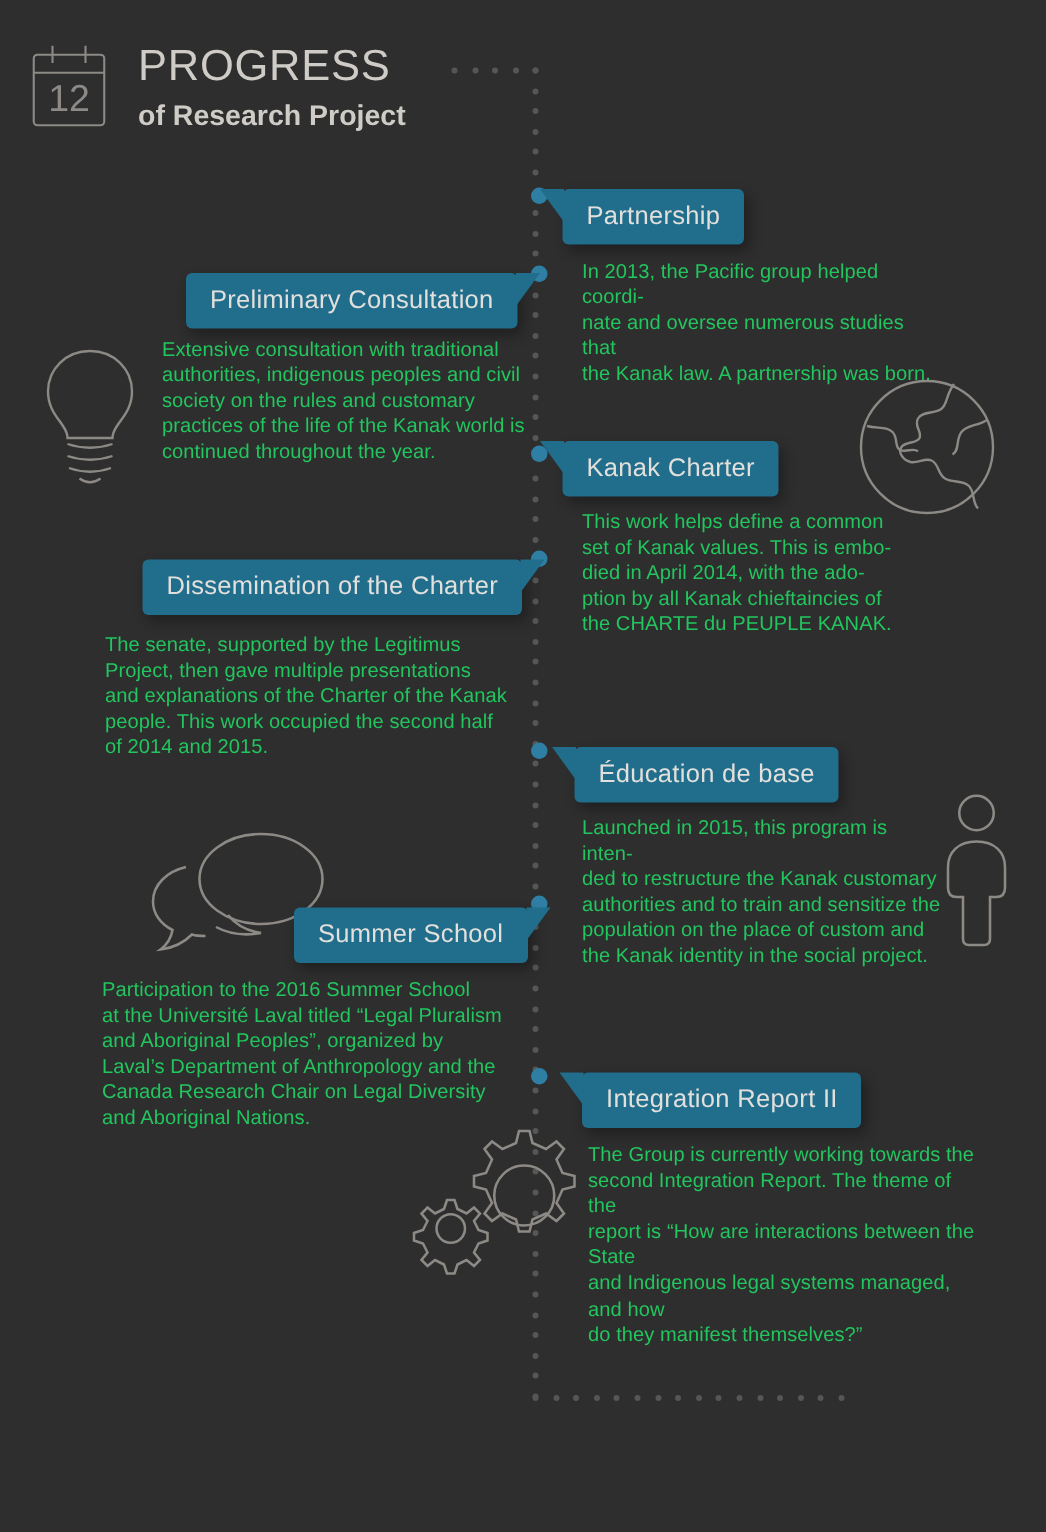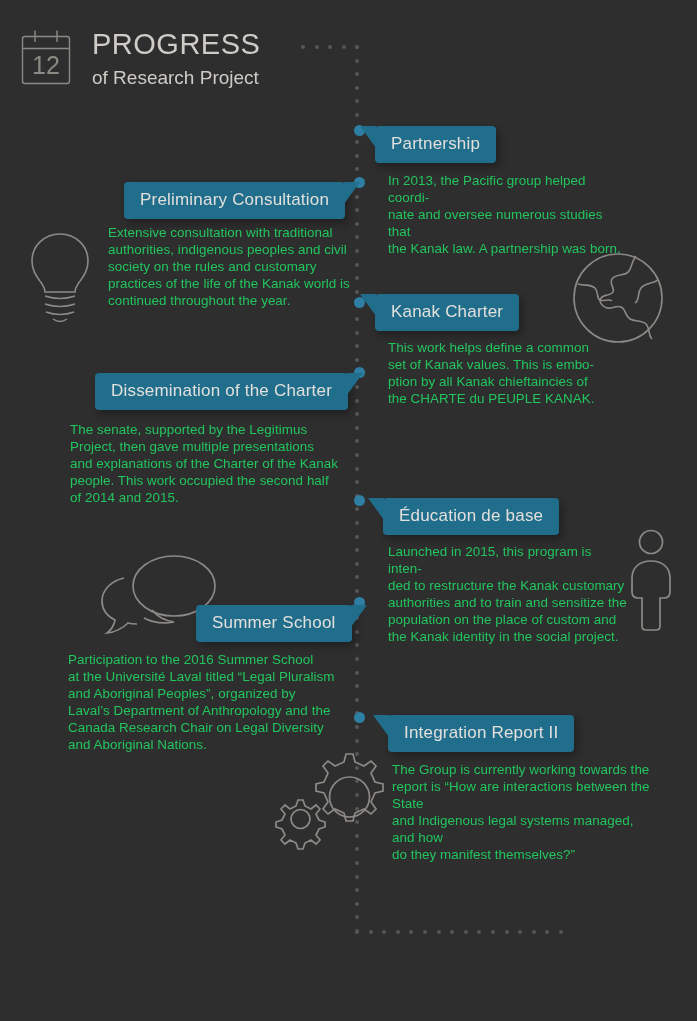--- a/index.html
+++ b/index.html
@@ -10,21 +10,21 @@
     color:#d7d4cf;
   }
 
   
   #header { position:absolute; left:18px; top:28px; display:flex; align-items:center; gap:18px; }
   #cal-icon { width:56px; height:60px; flex:none; }
   .htext { line-height:1; }
   #h-title {
     font-size:29px; letter-spacing:.5px; color:#cfccc7; font-weight:400;
   }
-  #h-sub { font-size:19px; color:#cfccc7; margin-top:9px; font-weight:400; }
+  #h-sub { font-size:19px; color:#cfccc7; margin-top:9px; font-weight:700; }
 
   
   #track { position:absolute; left:0; top:0; width:697px; height:1021px; pointer-events:none; }
   .dot { position:absolute; width:4px; height:4px; border-radius:50%; background:#565656; }
   .node {
     position:absolute; width:11px; height:11px; border-radius:50%;
     background:#2e7fa3; margin-left:-3.5px; margin-top:-3.5px;
   }
 
   
@@ -235,20 +235,21 @@
       <div>Extensive consultation with traditional</div>
       <div>authorities, indigenous peoples and civil</div>
       <div>society on the rules and customary</div>
       <div>practices of the life of the Kanak world is</div>
       <div>continued throughout the year.</div>
     </div>
     <div class="callout right" style="left: 375px; top: 294px;">Kanak Charter</div>
     <div class="body-text" style="left: 388px; top: 339px; width: 240px;">
       <div>This work helps define a common</div>
       <div>set of Kanak values. This is embo-</div>
+      <div>died in April 2014, with the ado-</div>
       <div>ption by all Kanak chieftaincies of</div>
       <div>the CHARTE du PEUPLE KANAK.</div>
     </div>
     <div class="callout left" style="left: 95px; top: 373px;">Dissemination of the Charter</div>
     <div class="body-text" style="left: 70px; top: 421px; width: 270px;">
       <div>The senate, supported by the Legitimus</div>
       <div>Project, then gave multiple presentations</div>
       <div>and explanations of the Charter of the Kanak</div>
       <div>people. This work occupied the second half</div>
       <div>of 2014 and 2015.</div>
@@ -266,17 +267,18 @@
       <div>Participation to the 2016 Summer School</div>
       <div>at the Université Laval titled “Legal Pluralism</div>
       <div>and Aboriginal Peoples”, organized by</div>
       <div>Laval’s Department of  Anthropology and the</div>
       <div>Canada Research Chair on Legal Diversity</div>
       <div>and Aboriginal Nations.</div>
     </div>
     <div class="callout right" style="left: 388px; top: 715px;">Integration Report II</div>
     <div class="body-text" style="left: 392px; top: 761px; width: 260px;">
       <div>The Group is currently working towards the</div>
+      <div>second Integration Report. The theme of the</div>
       <div>report is “How are interactions between the State</div>
       <div>and Indigenous legal systems managed, and how</div>
       <div>do they manifest themselves?”</div>
     </div>
   </div>
 
 </body></html>

